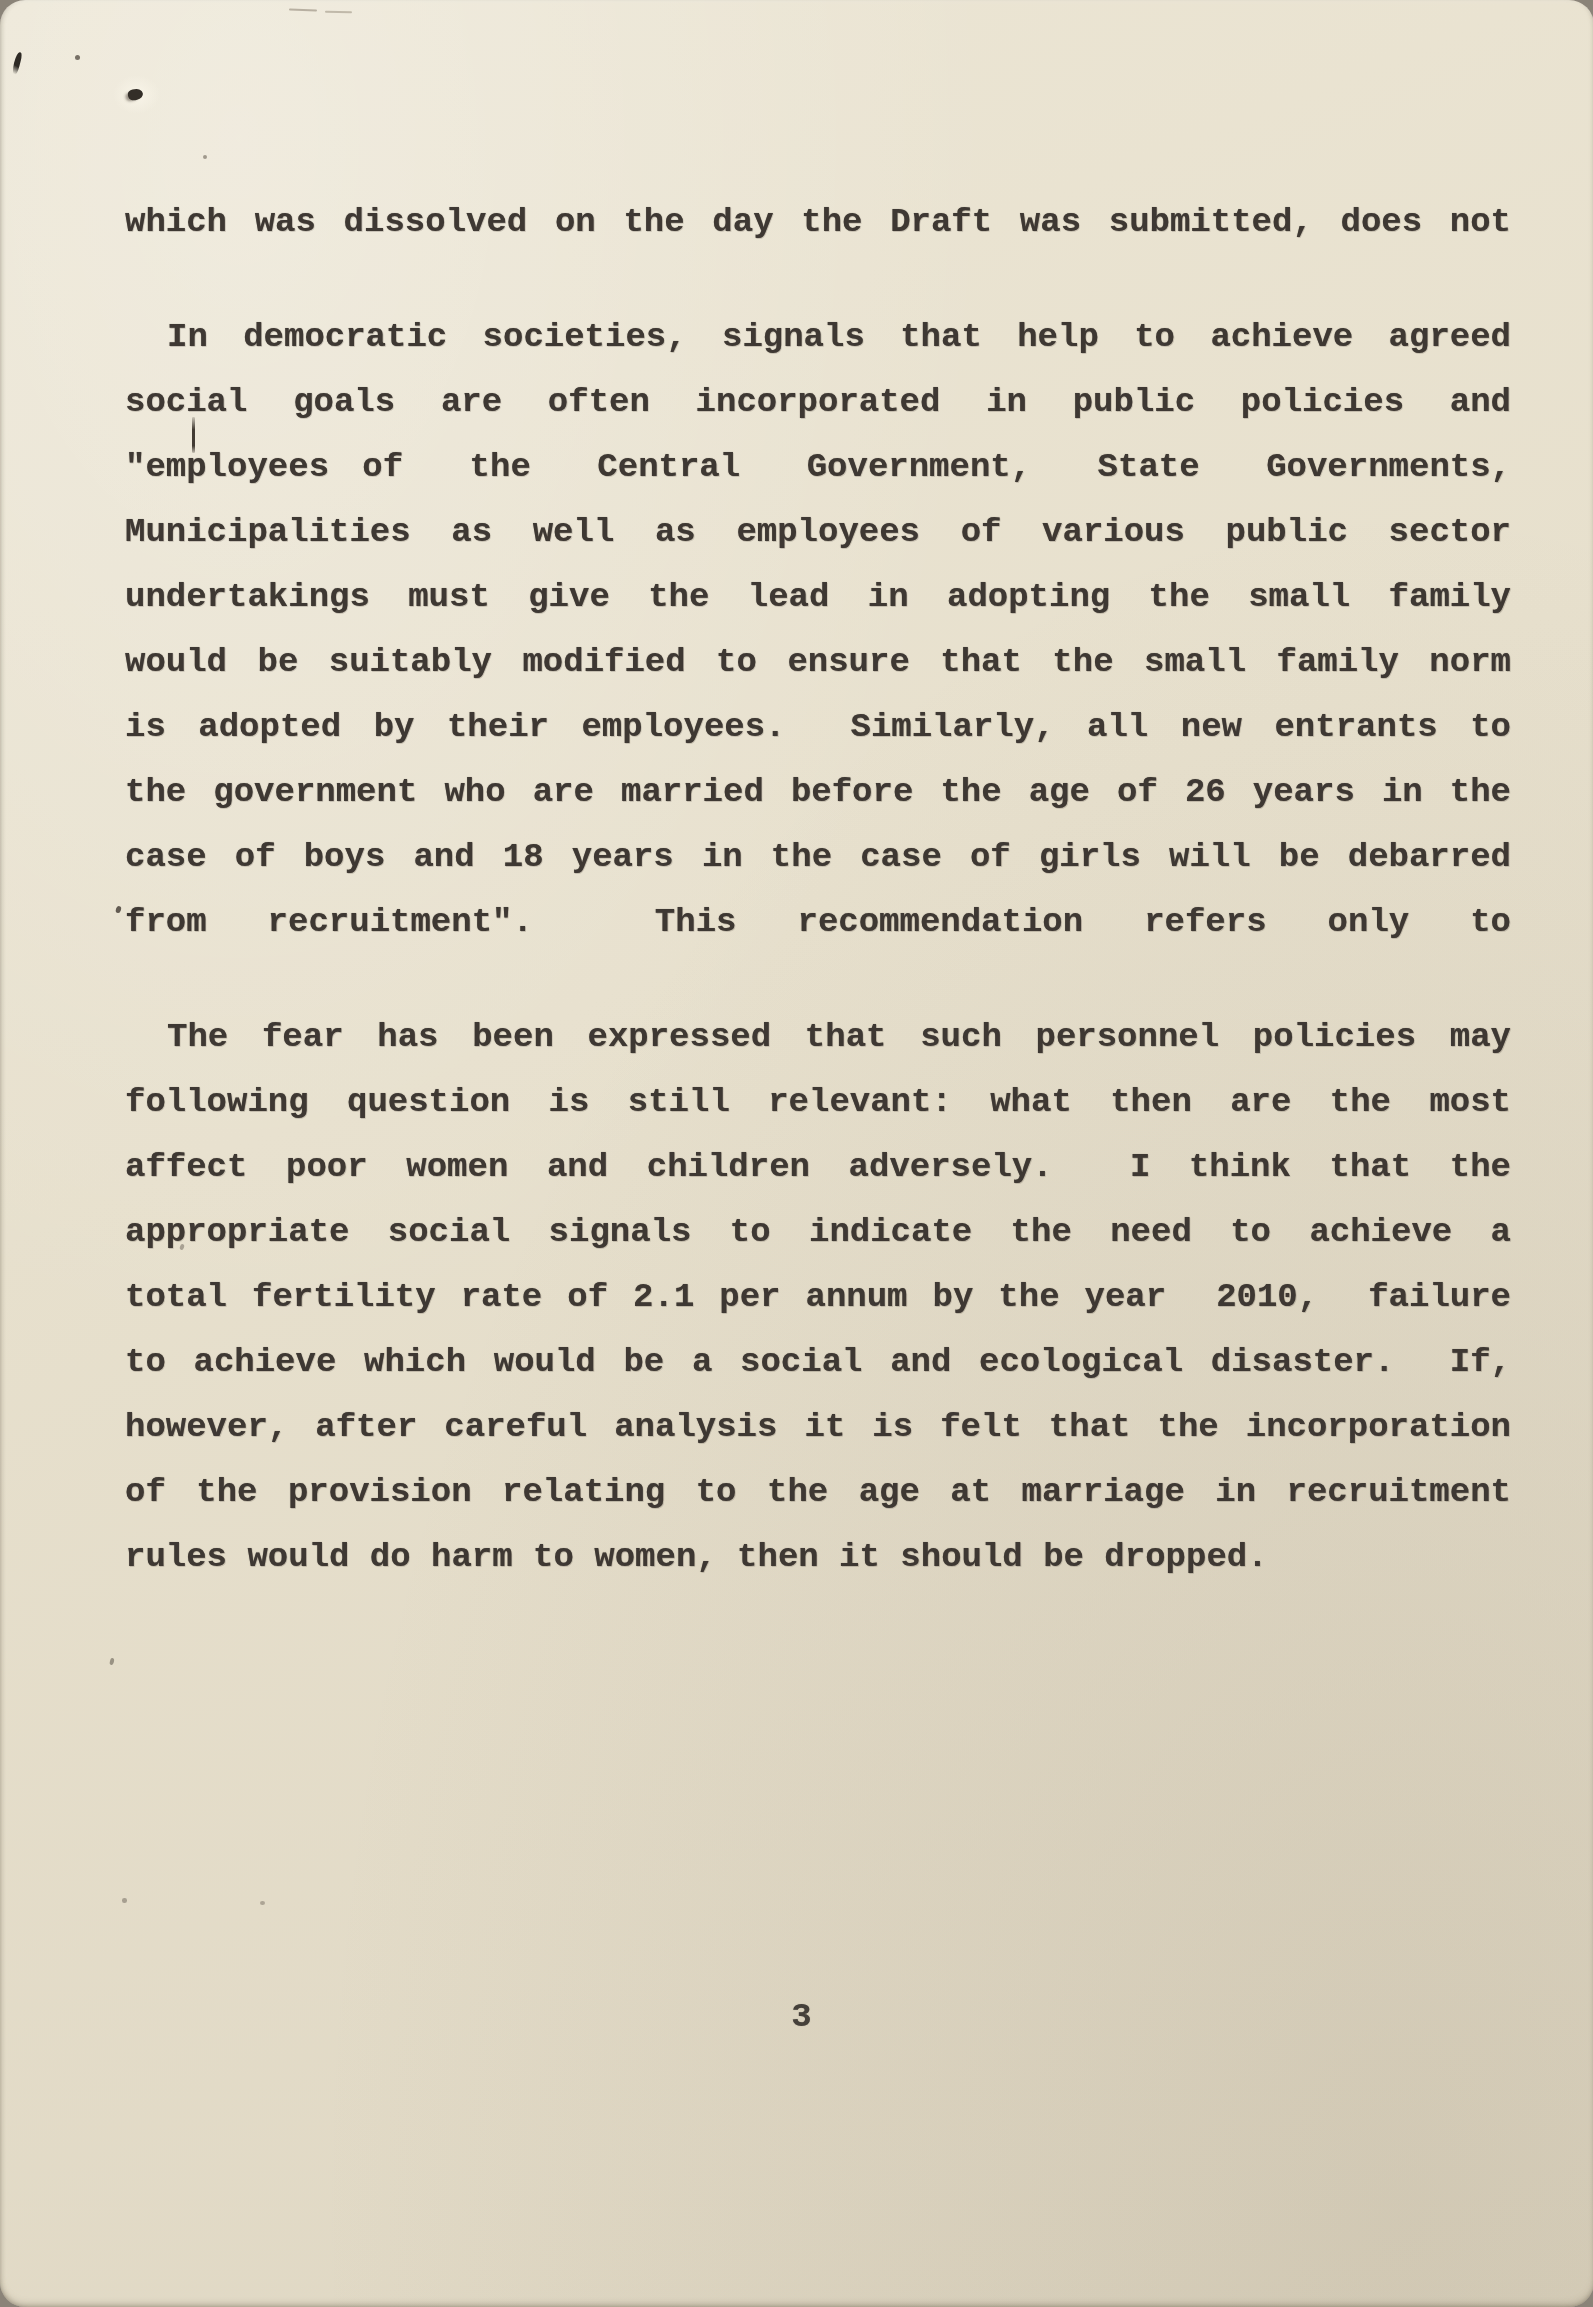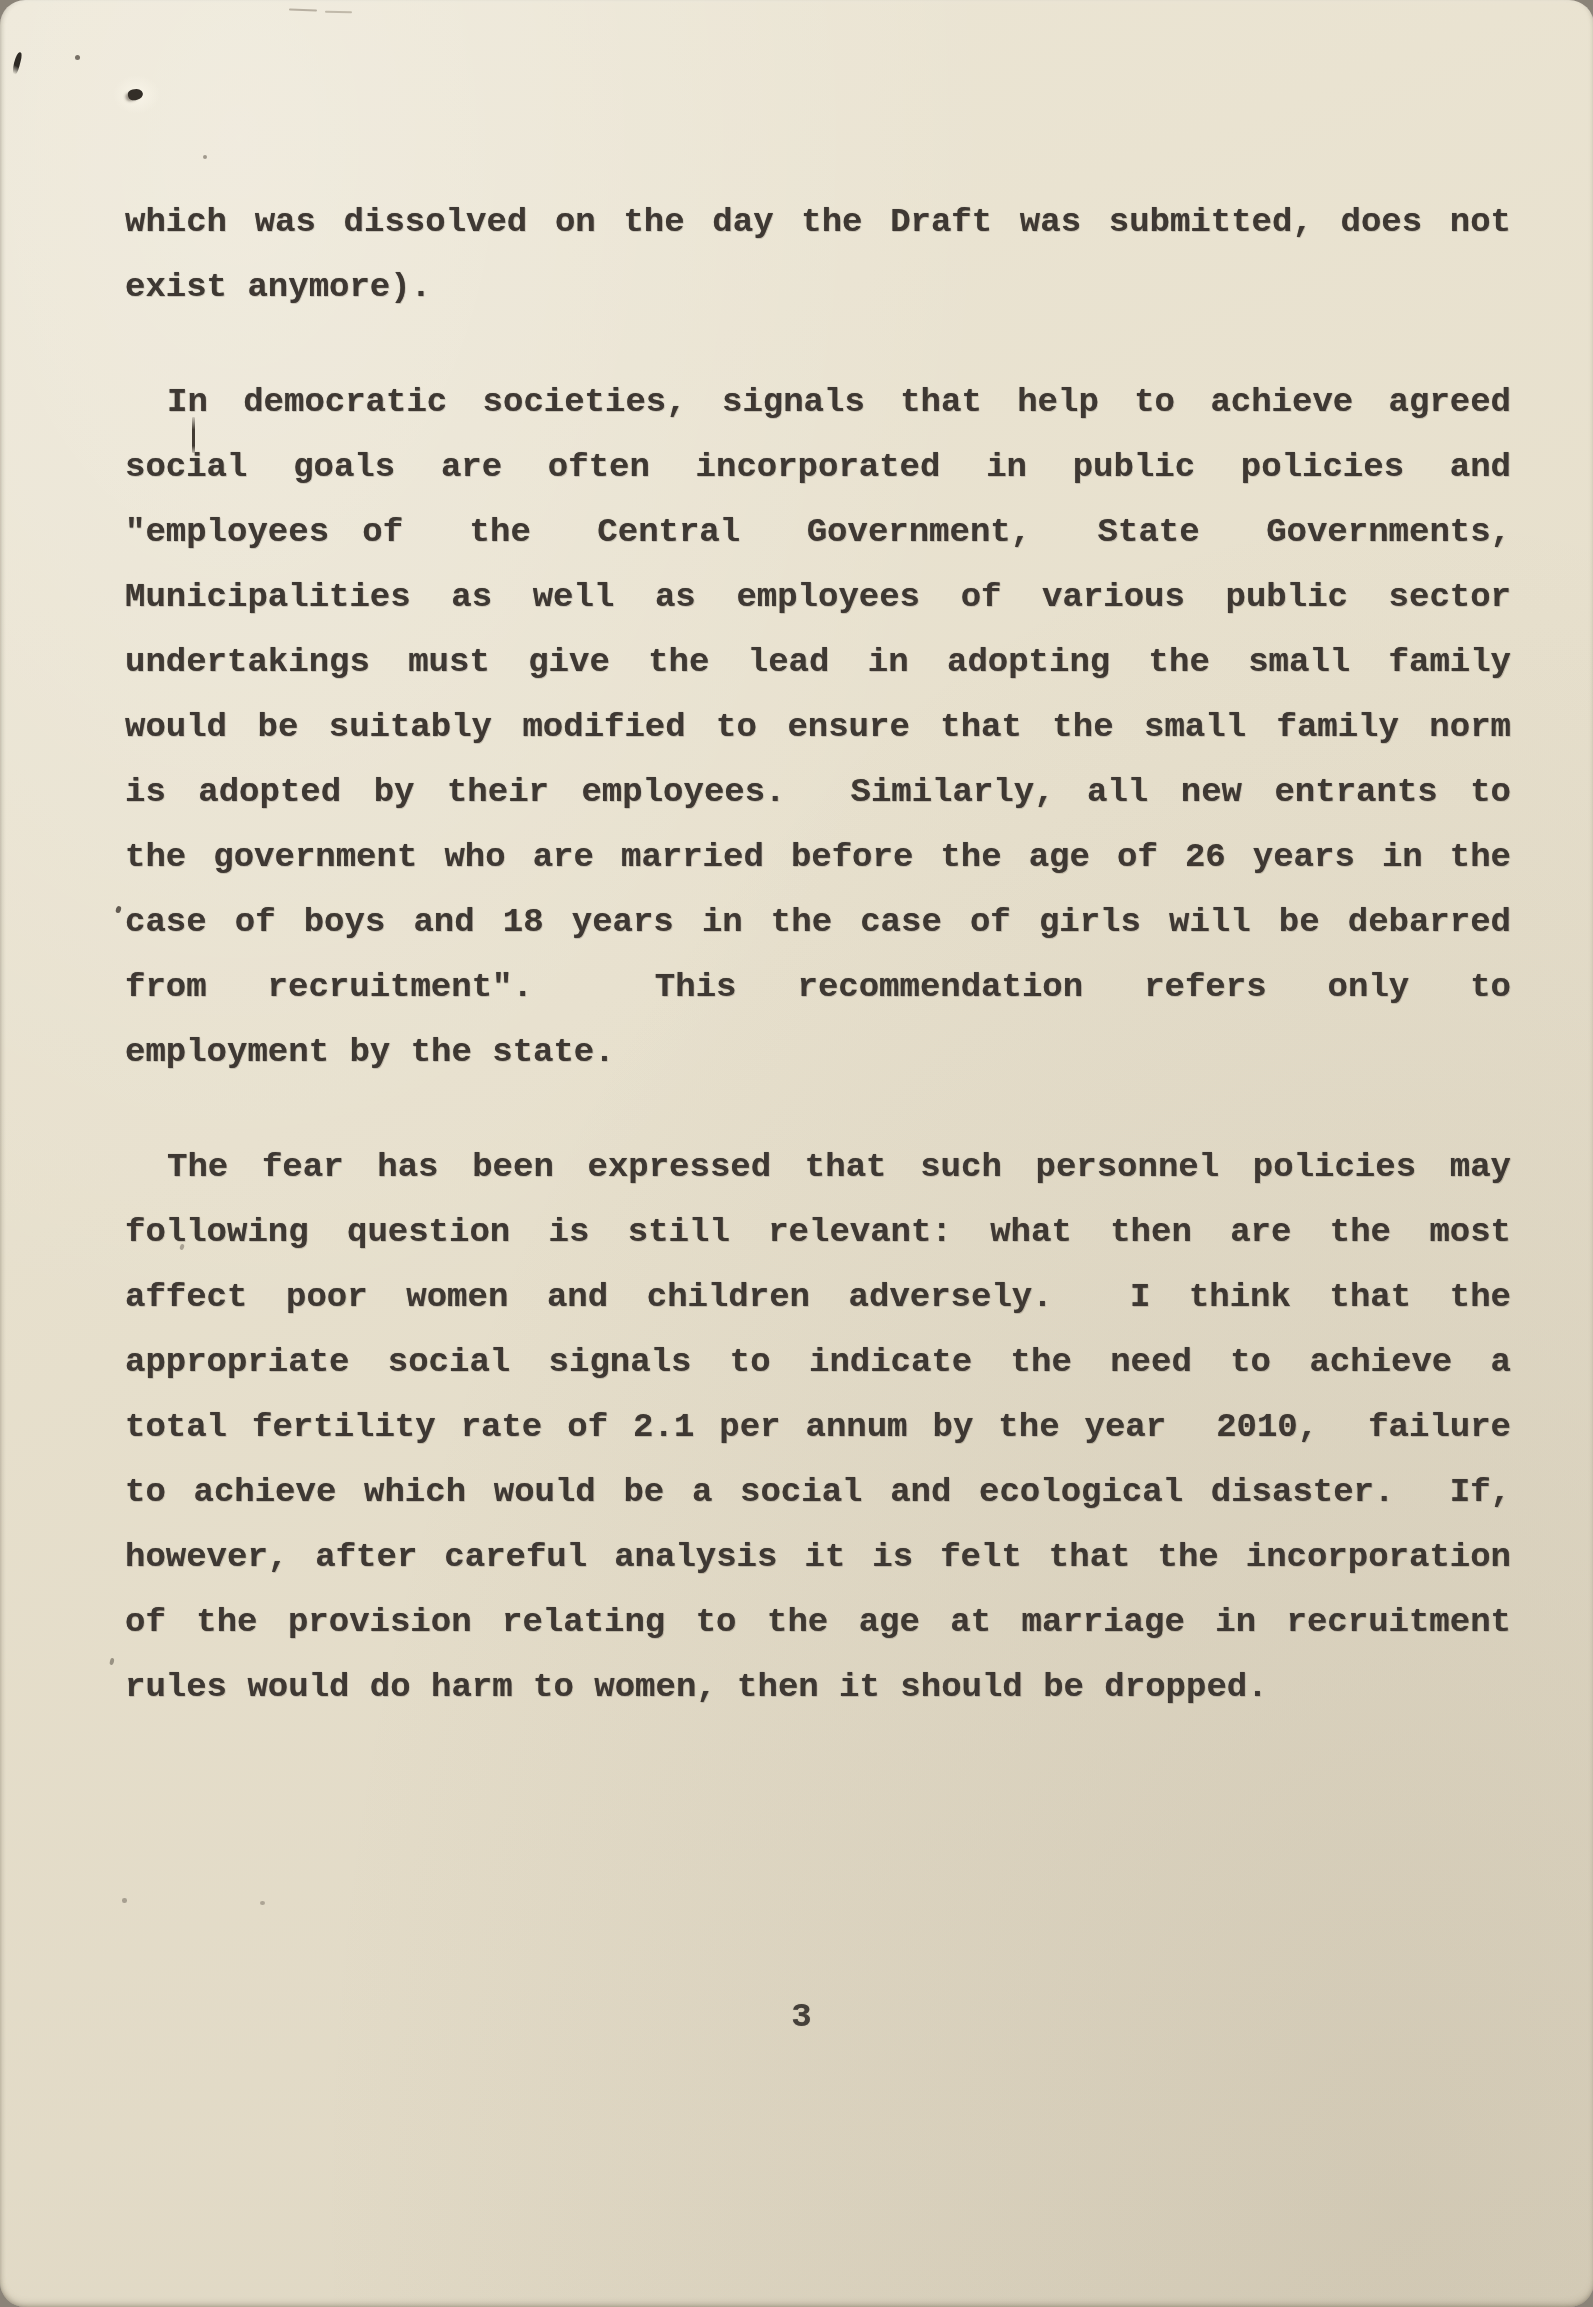--- a/index.html
+++ b/index.html
@@ -101,34 +101,32 @@
   <div class="mark m-typebar"></div>
   <div class="mark m-dot-is"></div>
   <div class="mark m-speck3"></div>
   <div class="mark m-speck4"></div>
   <div class="mark m-speck5"></div>
   <div class="mark m-speck6"></div>
 
   <div class="text-block" id="text-block">
       <div class="paragraph">
         <div class="line">which was dissolved on the day the Draft was submitted, does not</div>
-        <div class="line last">exist anymore).</div>
       </div>
       <div class="paragraph">
         <div class="line indent">In democratic societies, signals that help to achieve agreed</div>
         <div class="line">social goals are often incorporated in public policies and</div>
         <div class="line">"employees of&nbsp; the&nbsp; Central&nbsp; Government,&nbsp; State&nbsp; Governments,</div>
         <div class="line">Municipalities as well as employees of various public sector</div>
         <div class="line">undertakings must give the lead in adopting the small family</div>
         <div class="line">would be suitably modified to ensure that the small family norm</div>
         <div class="line">is adopted by their employees.&nbsp; Similarly, all new entrants to</div>
         <div class="line">the government who are married before the age of 26 years in the</div>
         <div class="line">case of boys and 18 years in the case of girls will be debarred</div>
         <div class="line">from recruitment".&nbsp; This recommendation refers only to</div>
-        <div class="line last">employment by the state.</div>
       </div>
       <div class="paragraph">
         <div class="line indent">The fear has been expressed that such personnel policies may</div>
         <div class="line">following question is still relevant: what then are the most</div>
         <div class="line">affect poor women and children adversely.&nbsp; I think that the</div>
         <div class="line">appropriate social signals to indicate the need to achieve a</div>
         <div class="line">total fertility rate of 2.1 per annum by the year&nbsp; 2010,&nbsp; failure</div>
         <div class="line">to achieve which would be a social and ecological disaster.&nbsp; If,</div>
         <div class="line">however, after careful analysis it is felt that the incorporation</div>
         <div class="line">of the provision relating to the age at marriage in recruitment</div>

